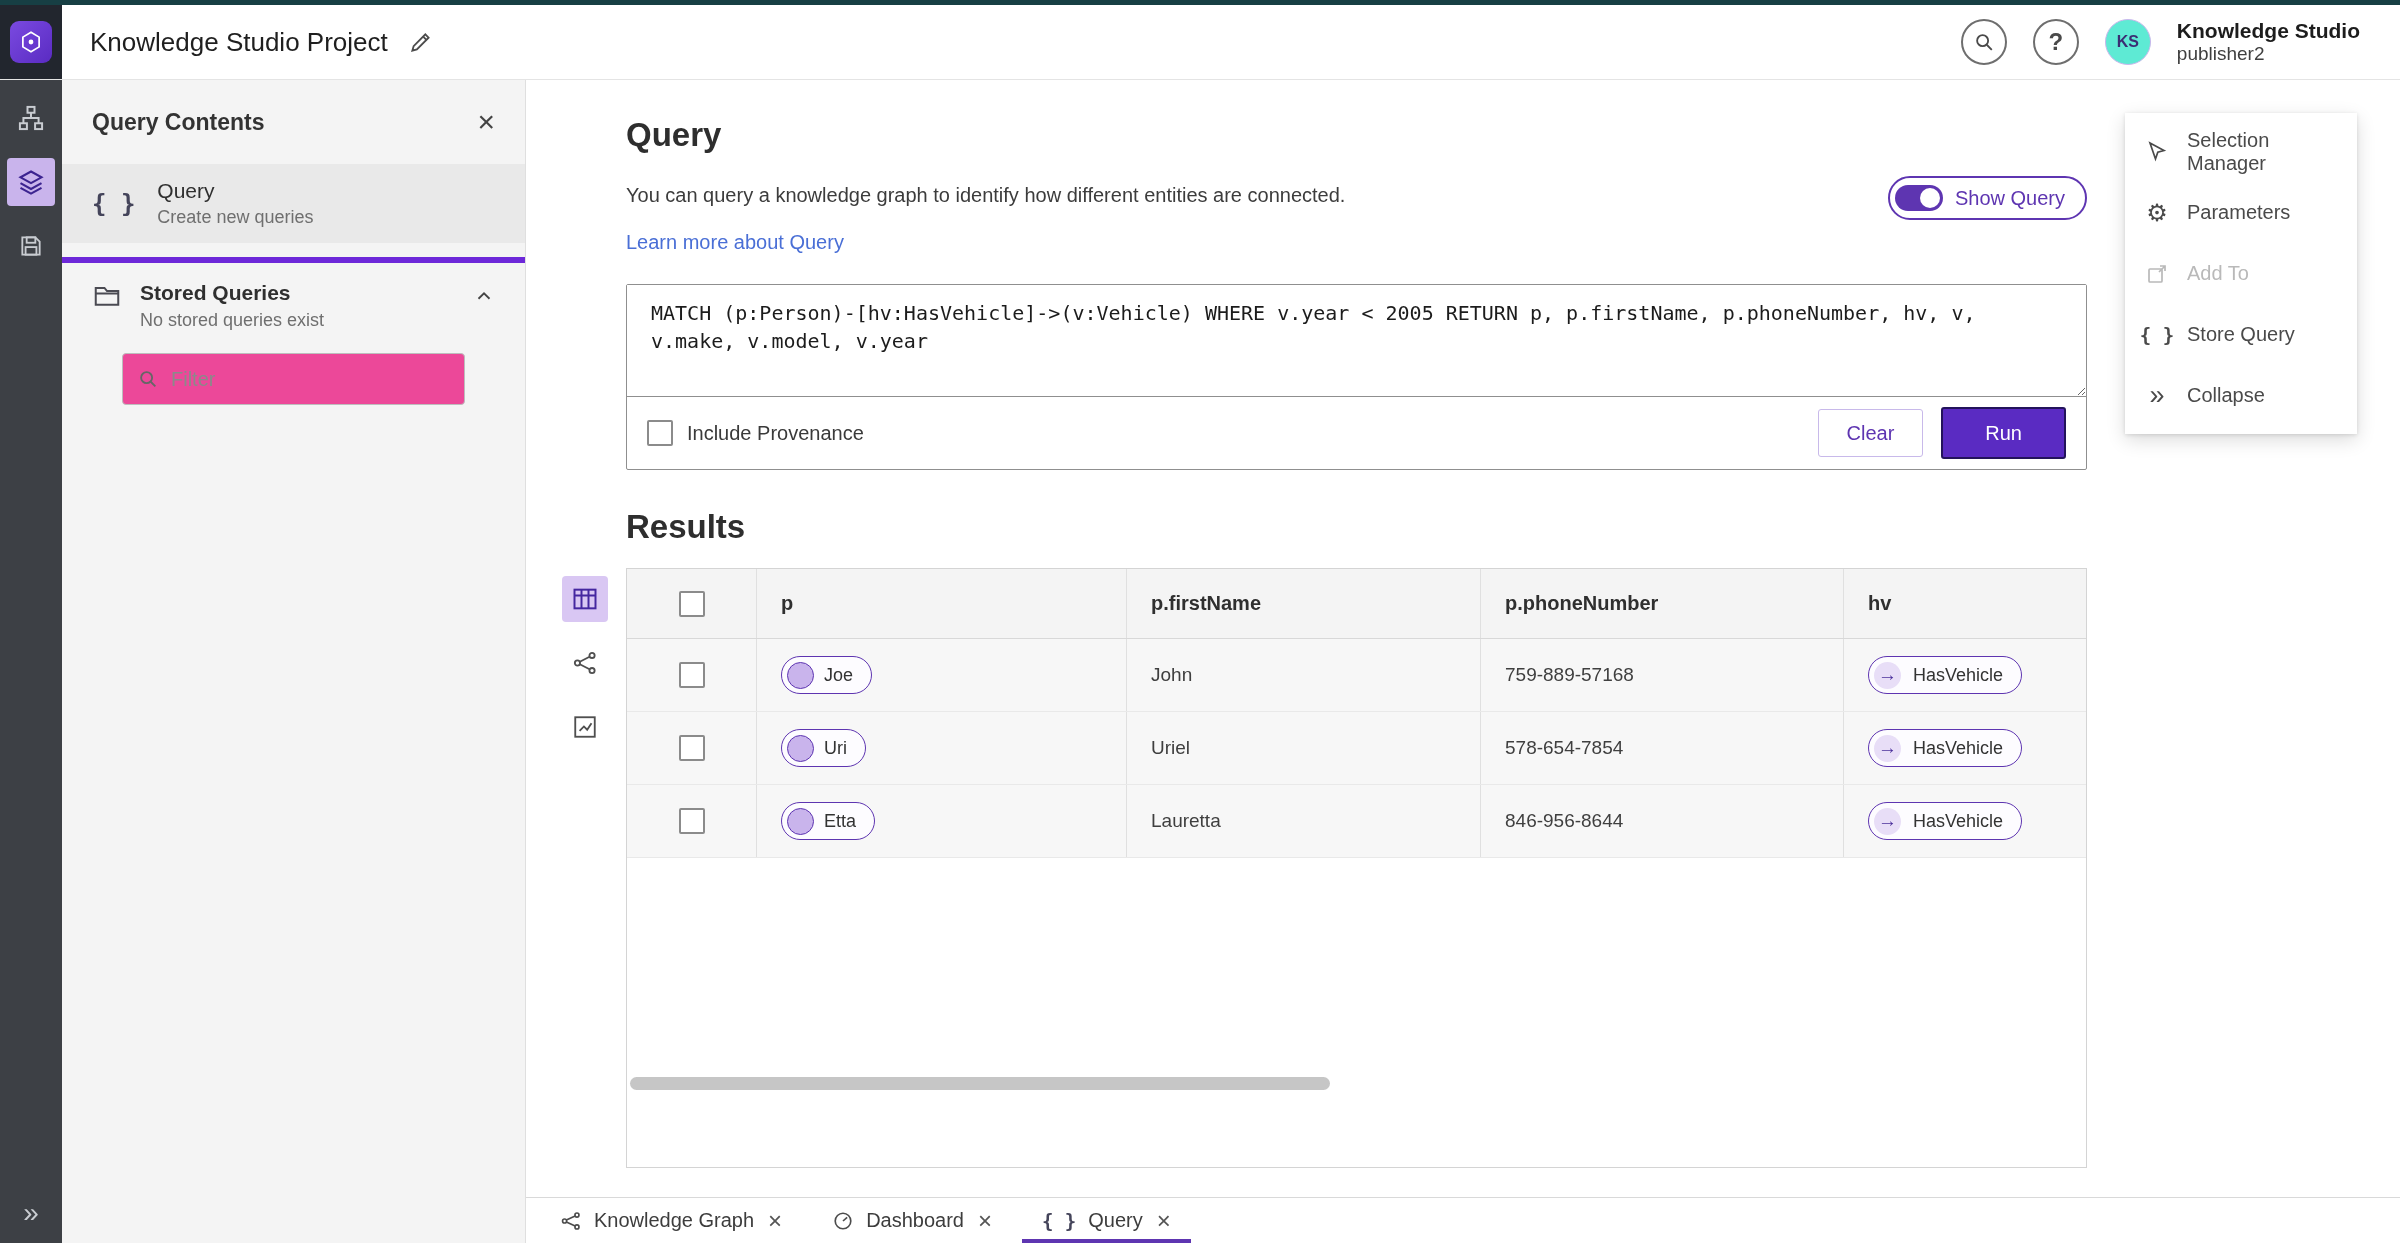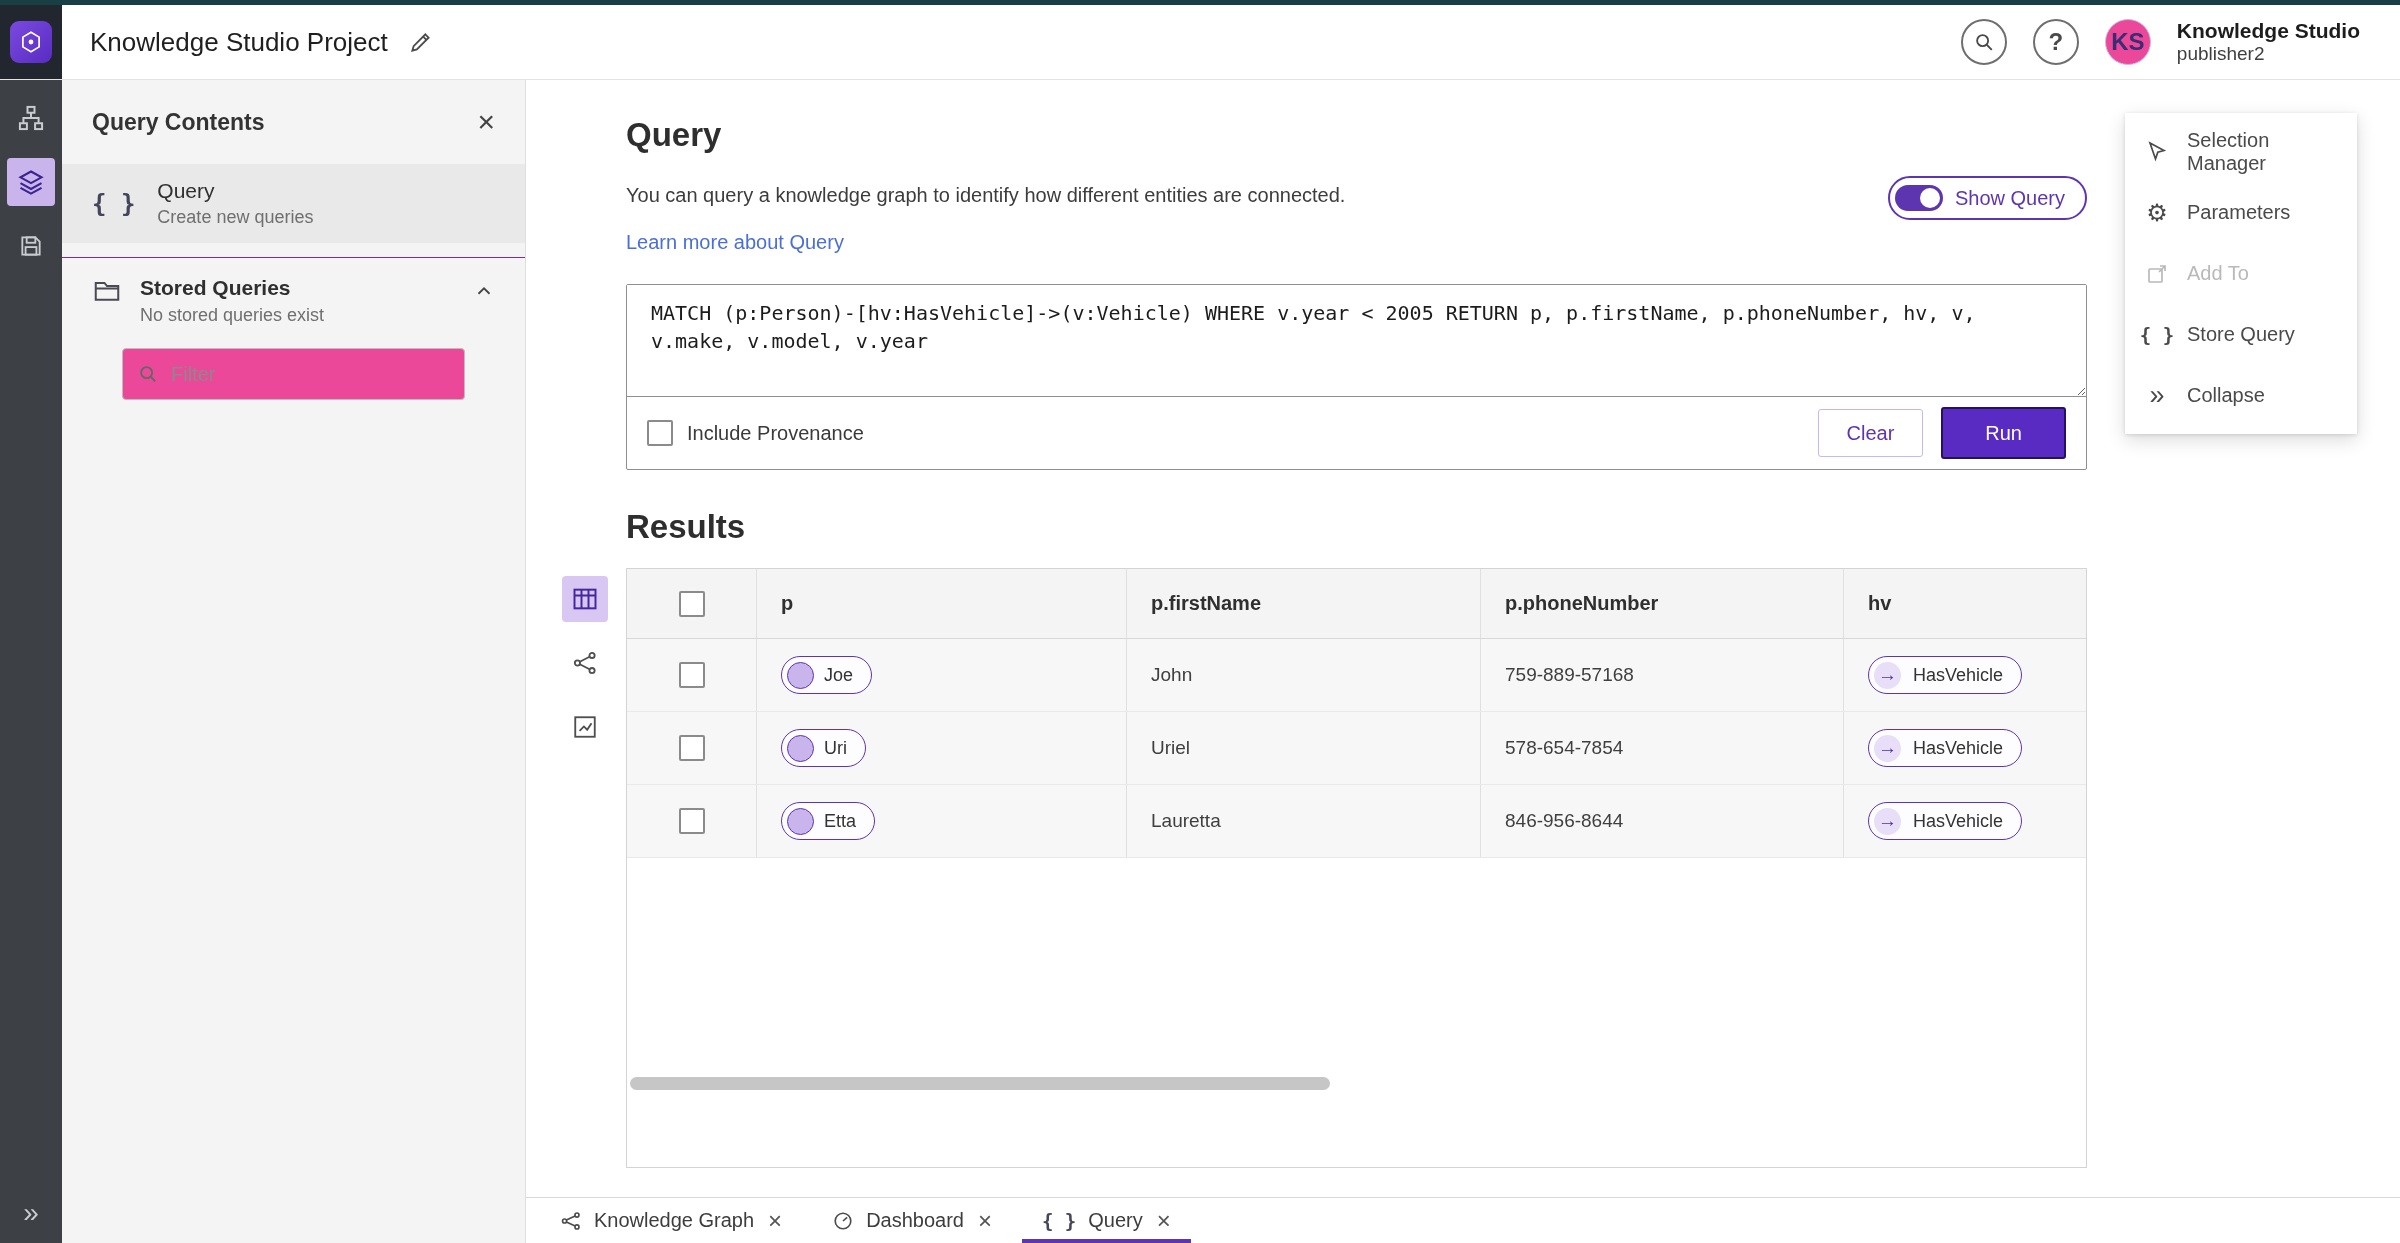--- a/index.html
+++ b/index.html
@@ -15,21 +15,21 @@
   
   .top-strip { height:5px; background:#173f44; }
   .header { height:75px; background:#fff; border-bottom:1px solid #e4e4e4; display:flex; align-items:center; flex:none; }
   .logo-block { width:62px; height:100%; background:#22262e; display:flex; align-items:center; justify-content:center; flex:none; }
   .logo { width:42px; height:42px; border-radius:9px; background:linear-gradient(135deg,#7a4ae0,#5a2bc2); display:flex; align-items:center; justify-content:center; }
   .proj-title { margin-left:28px; font-size:26px; font-weight:500; color:#1f1f1f; }
   .pencil { margin-left:20px; color:#4c4c4c; display:flex; }
   .header-right { margin-left:auto; display:flex; align-items:center; gap:26px; padding-right:40px; }
   .circle-btn { width:46px; height:46px; border-radius:50%; border:2px solid #6e6e6e; background:#fff; display:flex; align-items:center; justify-content:center; color:#4a4a4a; }
   .help-glyph { font-size:24px; font-weight:700; color:#4a4a4a; }
-  .avatar { width:46px; height:46px; border-radius:50%; background:#ec4899; border:1px solid #c9b6ec; display:flex; align-items:center; justify-content:center; font-size:24px; font-weight:700; color:#3b2d73; }
+  .avatar { width:46px; height:46px; border-radius:50%; background:#5eead4; border:1px solid #c9b6ec; display:flex; align-items:center; justify-content:center; font-size:16px; font-weight:700; color:#3b2d73; }
   .user-block { line-height:1.2; }
   .user-app { font-size:21px; font-weight:600; color:#1d1d1d; }
   .user-name { font-size:19px; color:#3f3f3f; }
 
   
   .body-row { flex:1; display:flex; min-height:0; }
 
   
   .rail { width:62px; background:var(--rail); display:flex; flex-direction:column; align-items:center; padding:14px 0 14px; gap:16px; flex:none; }
   .rail-btn { width:48px; height:48px; display:flex; align-items:center; justify-content:center; color:#c9ccd1; border-radius:4px; }
@@ -39,21 +39,21 @@
 
   
   .sidebar { width:464px; background:var(--panel); border-right:1px solid #dfdfdf; display:flex; flex-direction:column; flex:none; }
   .sb-header { height:84px; display:flex; align-items:center; padding:0 30px; flex:none; }
   .sb-title { flex:1; font-size:23px; font-weight:700; color:#333; }
   .sb-close { font-size:30px; color:#444; line-height:1; }
   .sb-item { background:#e9e9e9; padding:15px 30px; display:flex; align-items:center; gap:22px; }
   .braces { font-family:"DejaVu Sans Mono", monospace; font-size:24px; font-weight:700; color:#44445a; }
   .sb-item-label { font-size:21px; color:#2f2f2f; }
   .sb-item-desc { font-size:18px; color:#6f6f6f; margin-top:4px; }
-  .sb-section { border-top:1px solid #6d28d9; margin-top:14px; padding:18px 30px 8px; }
+  .sb-section { border-top:6px solid #6d28d9; margin-top:14px; padding:18px 30px 8px; }
   .sb-sec-head { display:flex; align-items:flex-start; gap:18px; }
   .sb-sec-label { font-size:21px; font-weight:700; color:#2f2f2f; }
   .sb-sec-desc { font-size:18px; color:#6f6f6f; margin-top:5px; }
   .sb-caret { margin-left:auto; color:#444; display:flex; padding-top:4px; }
   .filter-box { margin:22px 30px 0; height:52px; background:#ec4899; border:1px solid #bdbdbd; border-radius:4px; display:flex; align-items:center; padding:0 14px; gap:12px; }
   .filter-input { border:none; outline:none; flex:1; font-size:20px; font-family:"Liberation Sans", sans-serif; color:#333; background:transparent; }
   .filter-input::placeholder { color:#8a8a8a; }
 
   
   .main { flex:1; display:flex; flex-direction:column; min-width:0; background:#fff; }

